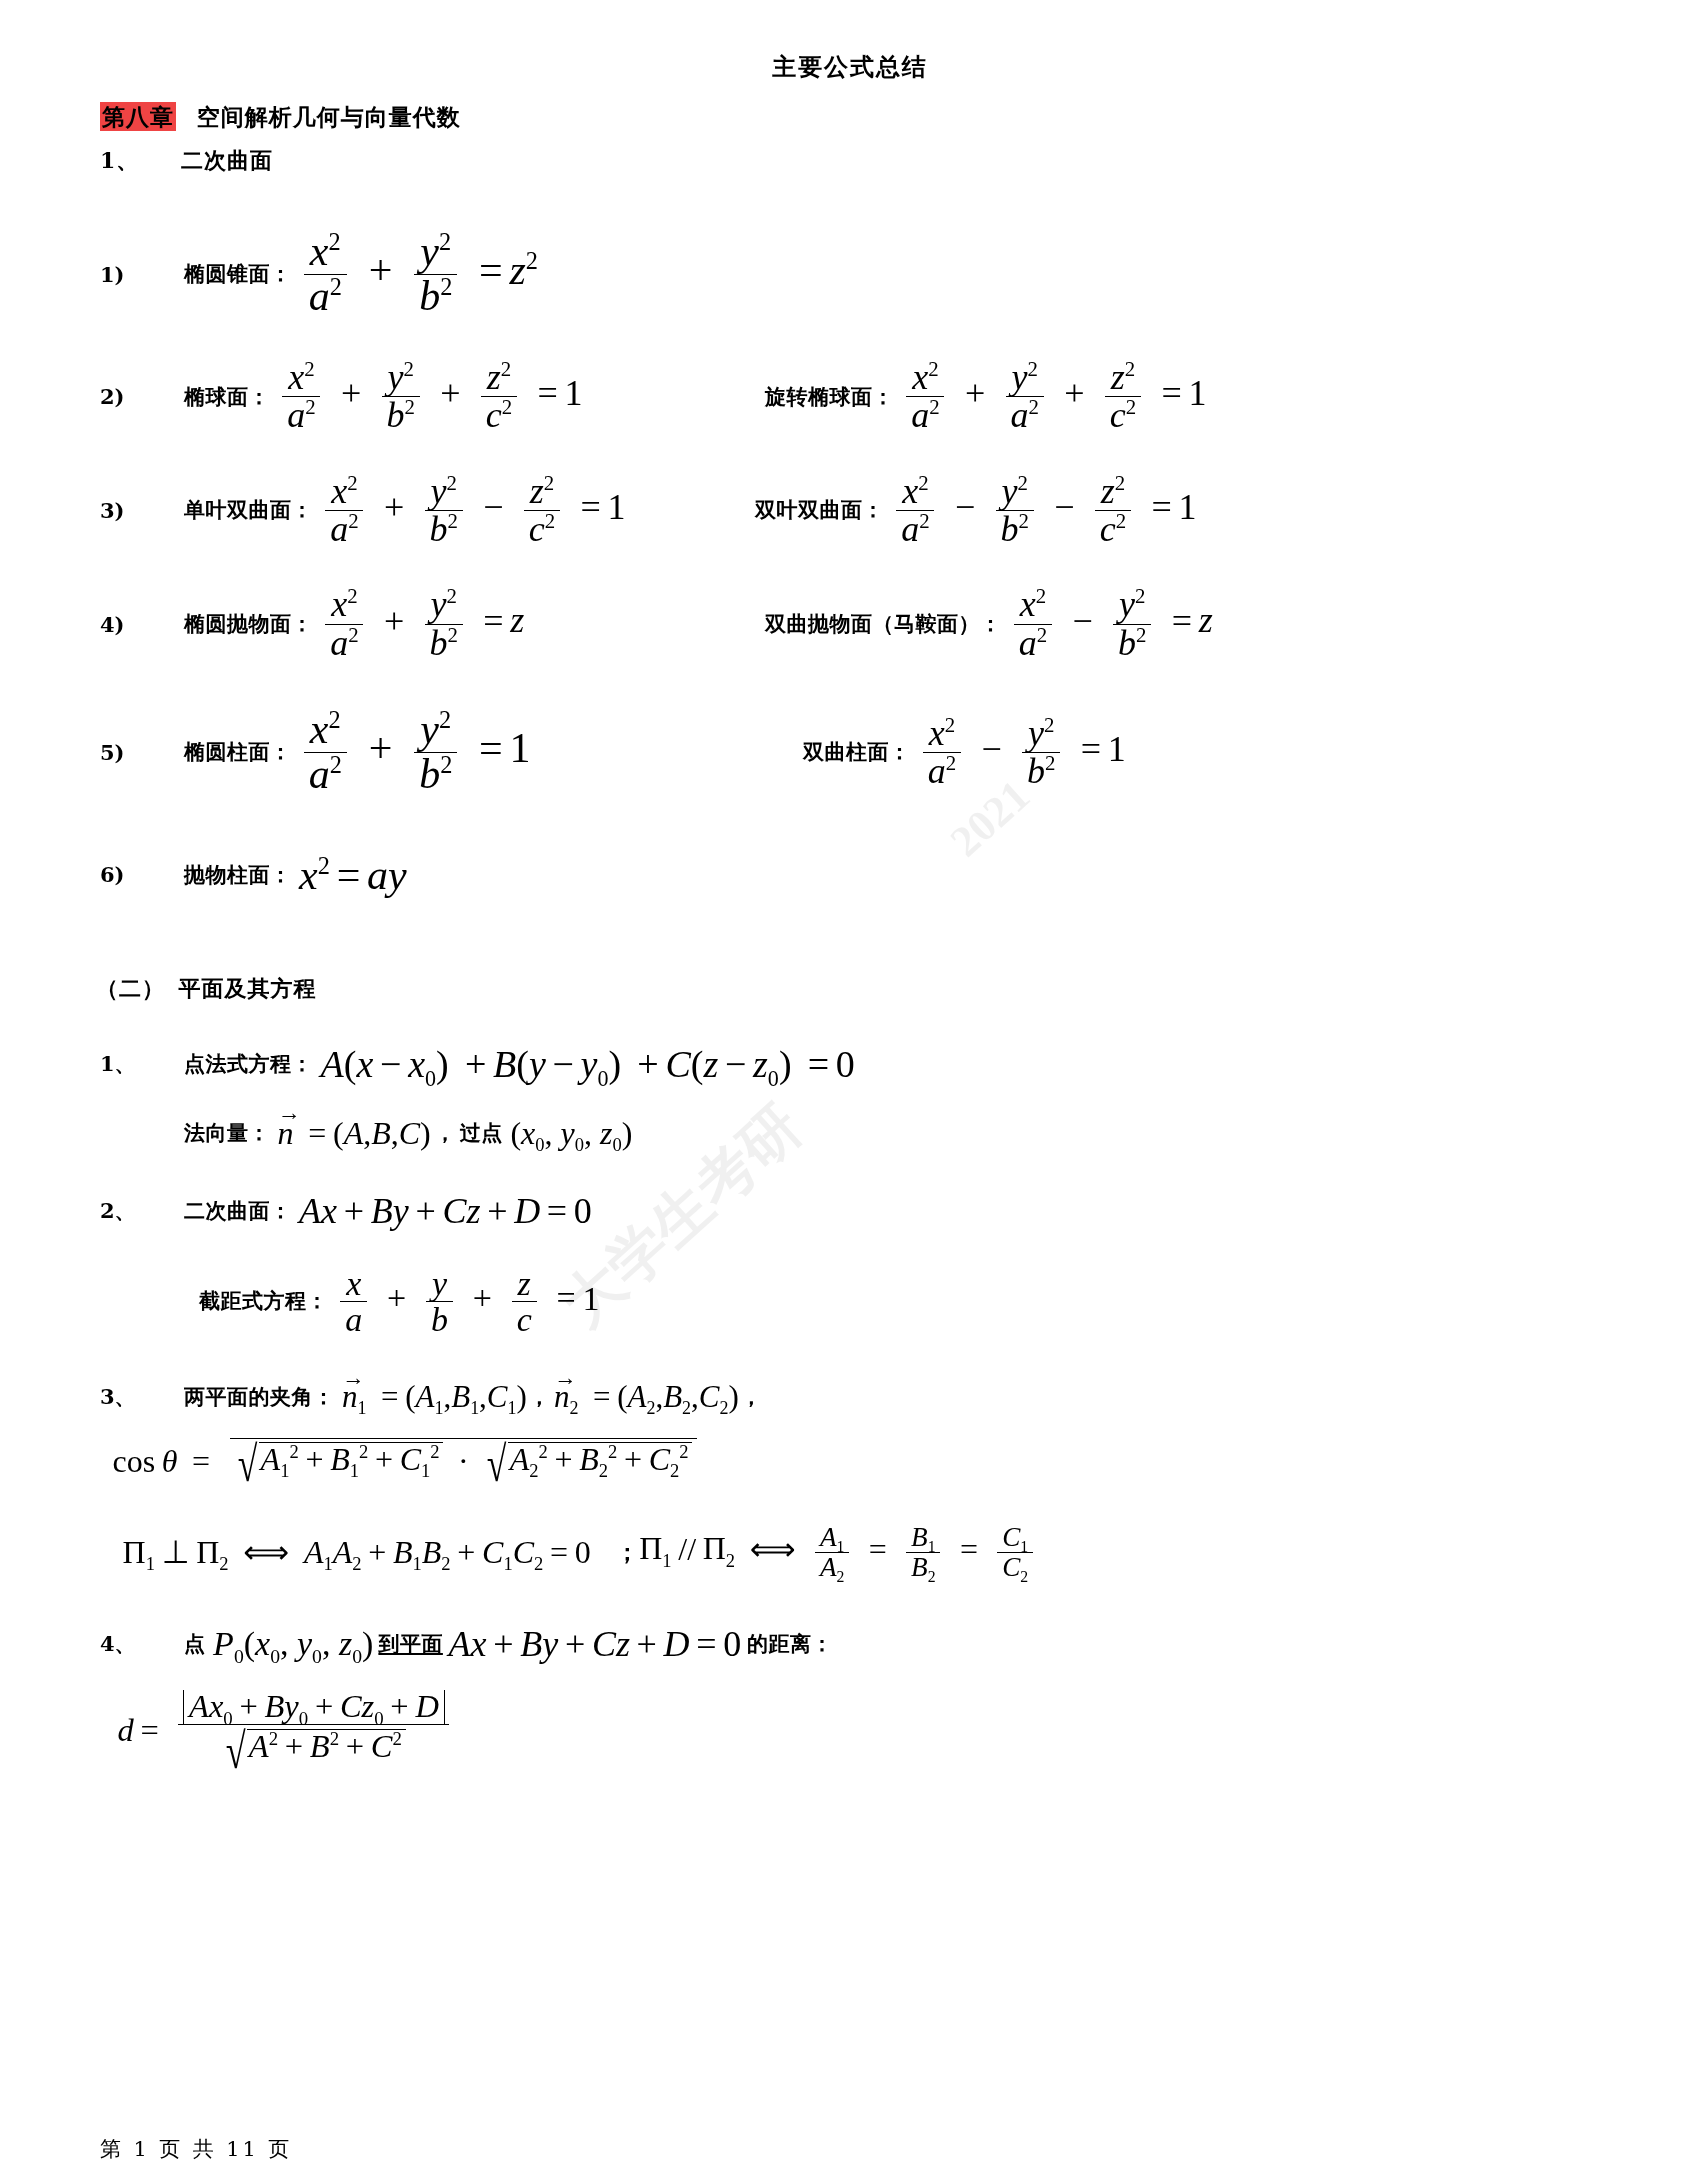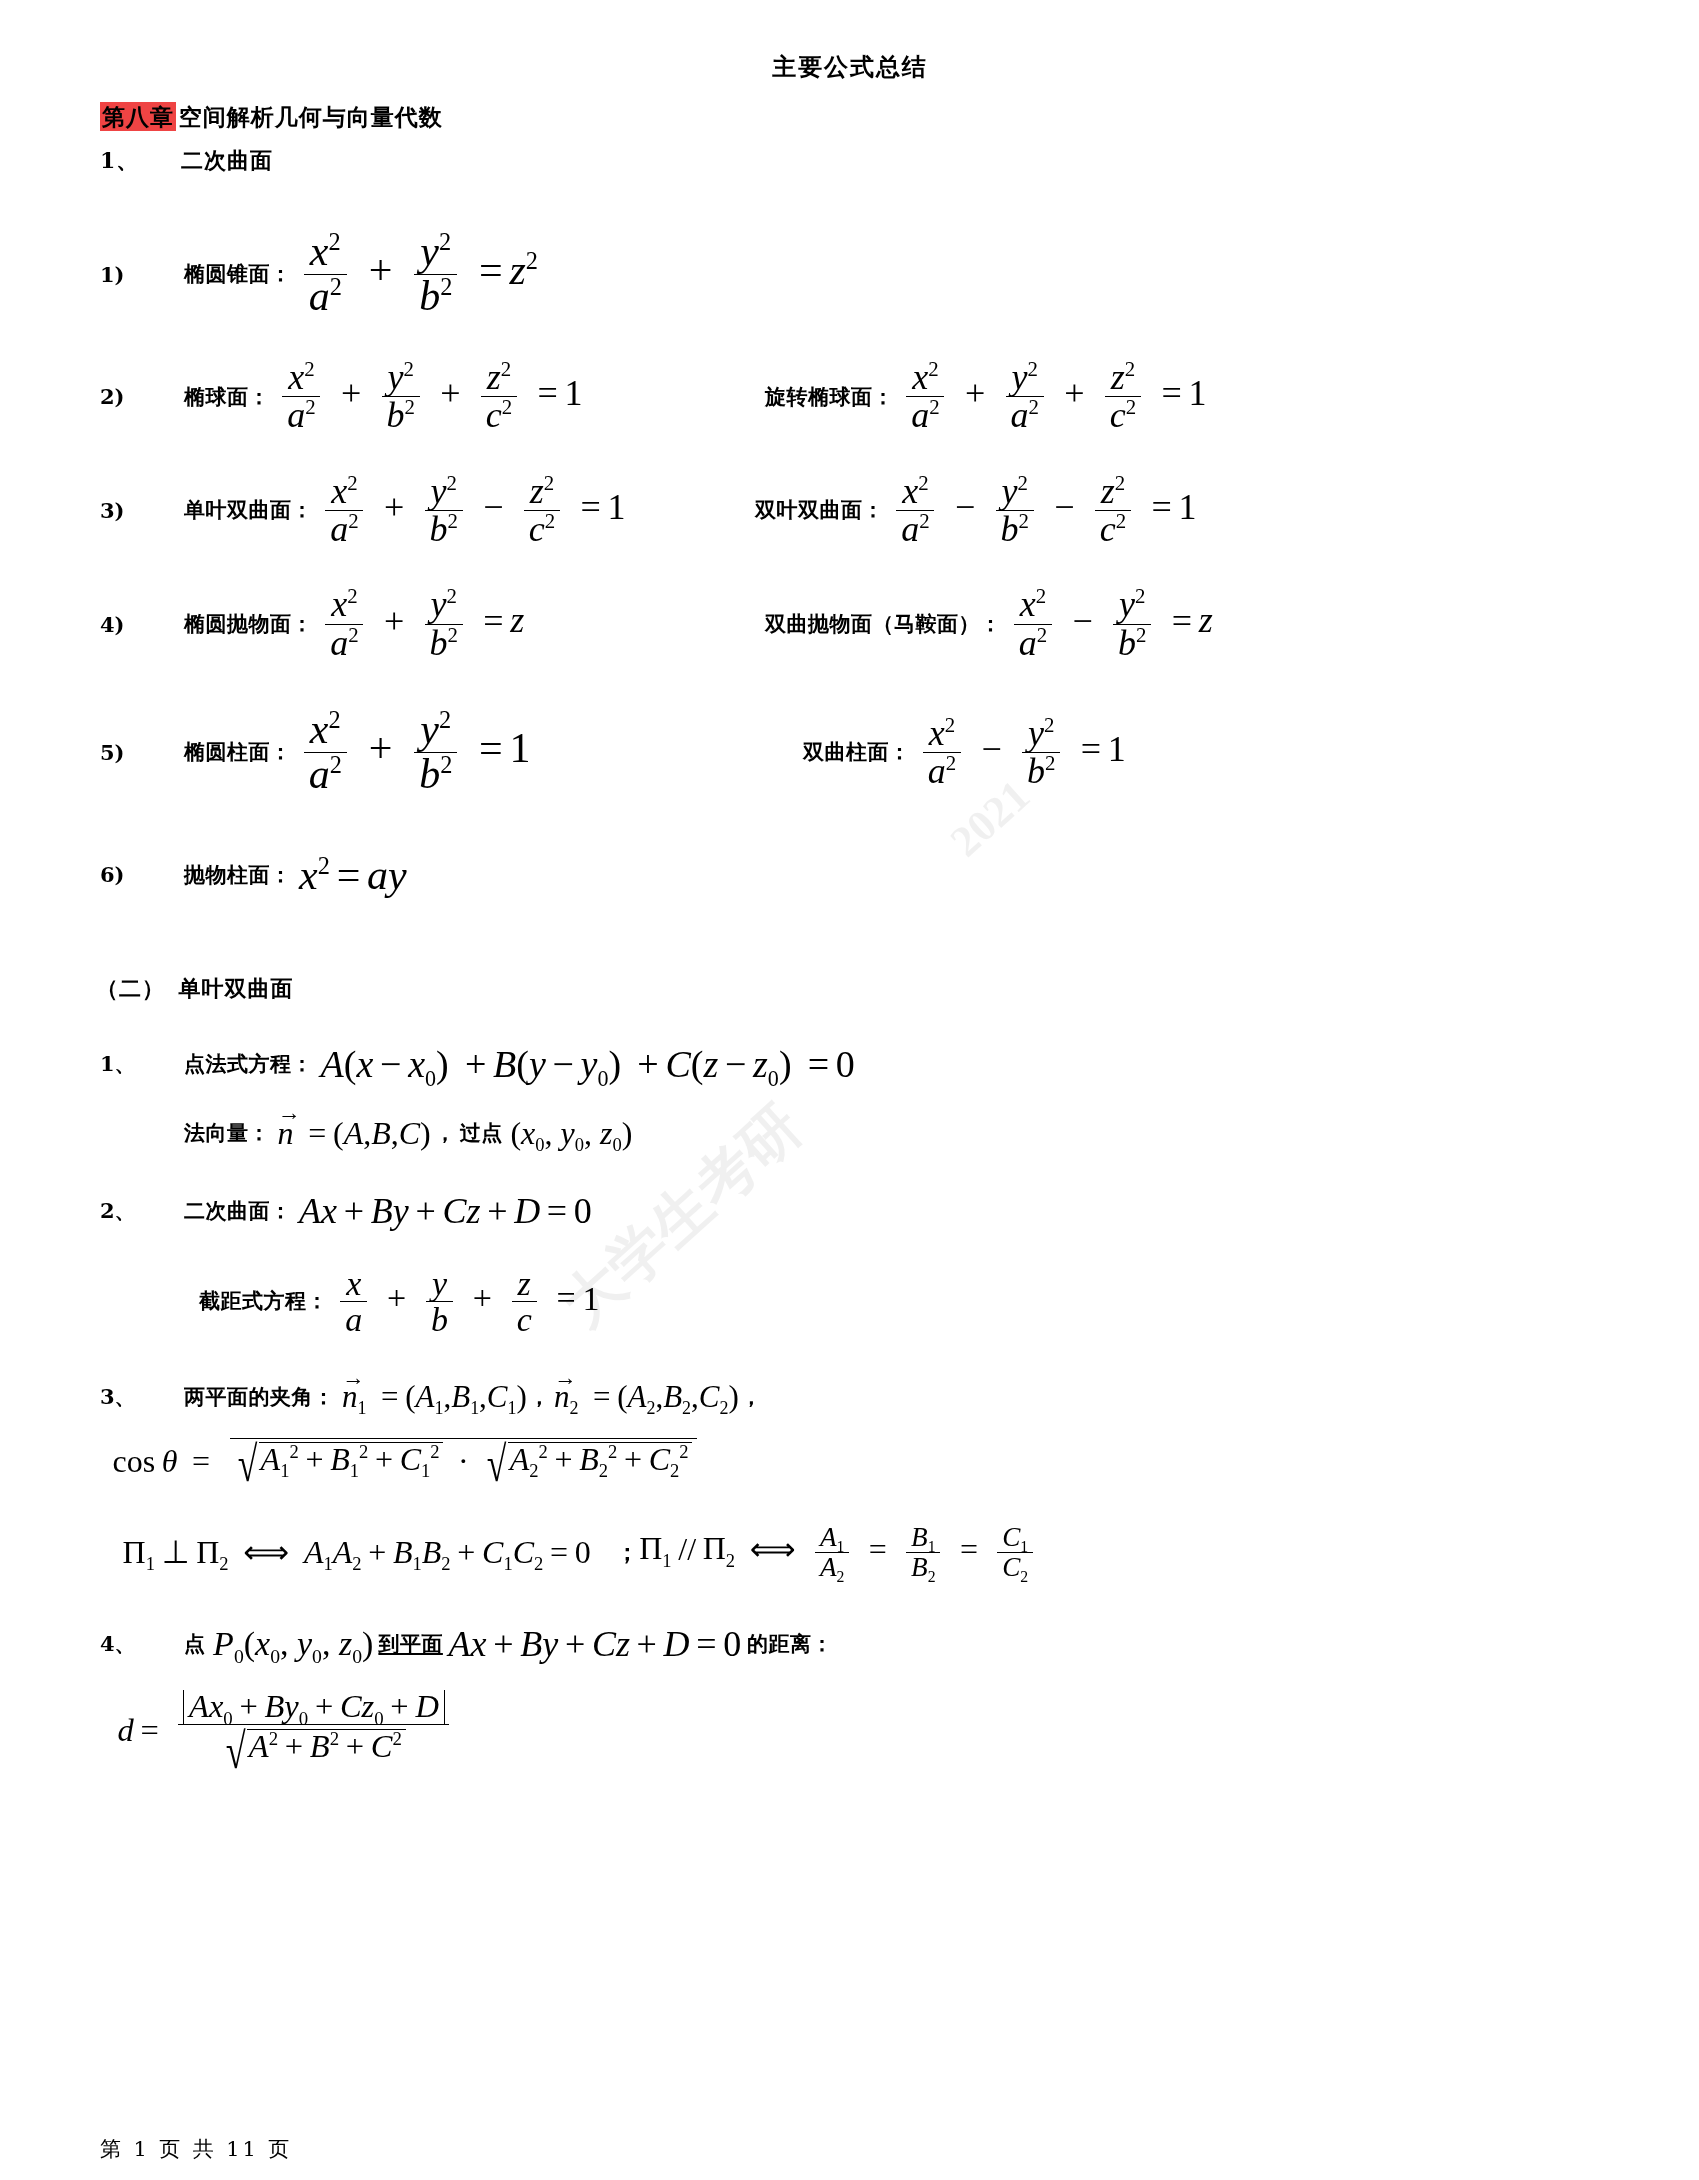--- a/index.html
+++ b/index.html
@@ -58,21 +58,21 @@
     font-size: 23px;
     font-weight: bold;
     font-family: "DejaVu Serif", "Liberation Serif", serif;
     letter-spacing: 1px;
     line-height: 1.1;
   }
   .hl {
     background: #ef4444;
     padding: 1px 1.9px;
   }
-  .chapter-name { margin-left: 3px; }
+  .chapter-name { margin-left: 21px; }
 
   .sec-line {
     margin-top: 17px;
     padding-left: 100px;
     font-size: 22px;
     font-weight: bold;
     font-family: "DejaVu Serif", "Liberation Serif", serif;
     letter-spacing: 1px;
   }
   .sec-num { display: inline-block; width: 81px; }
@@ -270,21 +270,21 @@
 
     <div class="row" style="margin-top:54px;">
       <span class="idx">6)</span>
       <span class="lbl">抛物柱面：</span>
       <span class="eq m big">
         <i>x</i><sup class="ex">2</sup><span class="op">=</span><i>ay</i>
       </span>
     </div>
 
     <div class="sec-line" style="margin-top:75px; padding-left:96px;">
-      <span>（二）</span><span style="margin-left:13.4px;">单叶双曲面</span>
+      <span>（二）</span><span style="margin-left:13.4px;">平面及其方程</span>
     </div>
 
     <div class="row" style="margin-top:38px;">
       <span class="idx">1、</span>
       <span class="lbl">点法式方程：</span>
       <span class="eq m" style="font-size:38px;">
         <i>A</i><span class="mr">(</span><i>x</i><span class="op">−</span><i>x</i><sub class="ix">0</sub><span class="mr">)</span>
         <span class="op">+</span><i>B</i><span class="mr">(</span><i>y</i><span class="op">−</span><i>y</i><sub class="ix">0</sub><span class="mr">)</span>
         <span class="op">+</span><i>C</i><span class="mr">(</span><i>z</i><span class="op">−</span><i>z</i><sub class="ix">0</sub><span class="mr">)</span>
         <span class="op">=</span><span class="mr">0</span>

